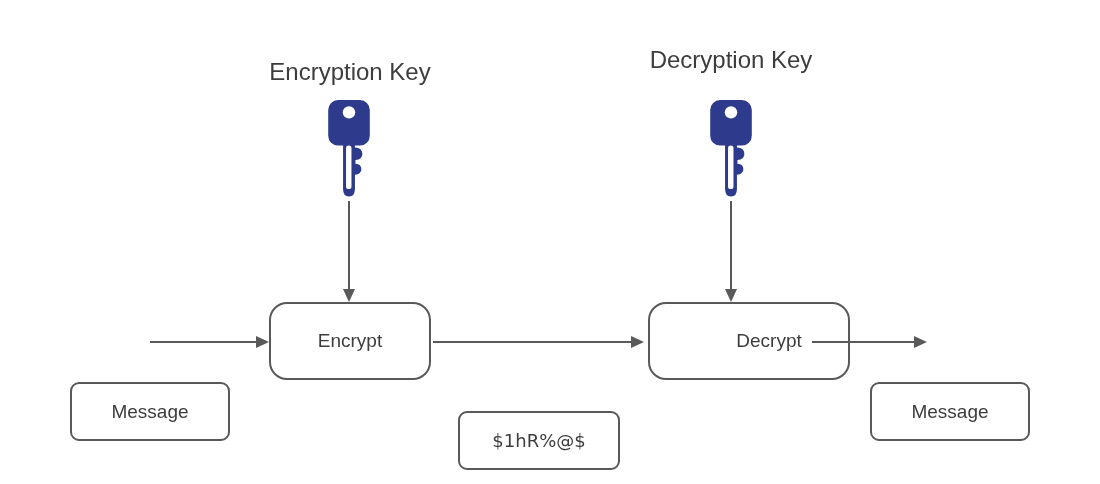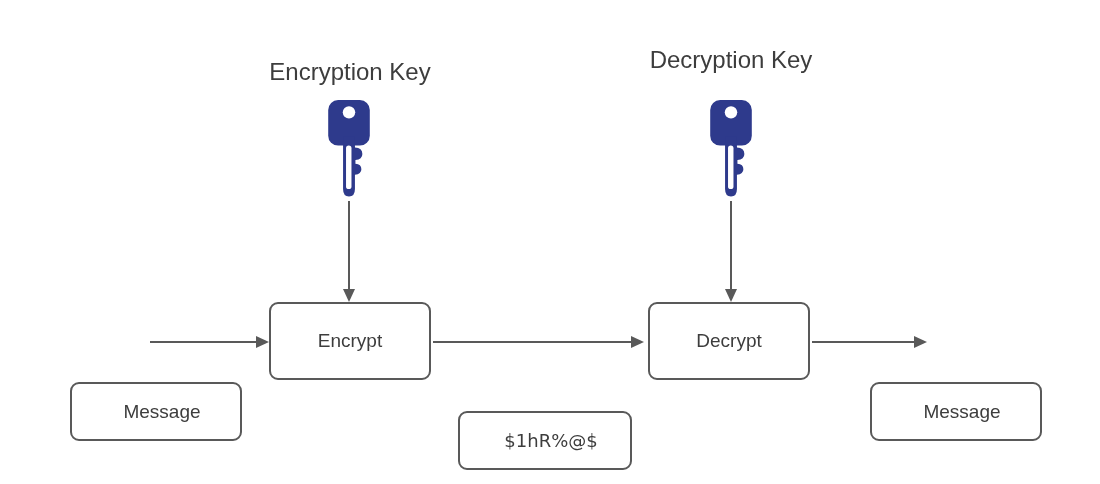--- a/index.html
+++ b/index.html
@@ -47,29 +47,29 @@
   }
   .vhead.enc { left: 343px; top: 289px; }
   .vhead.dec { left: 725px; top: 289px; }
 
   .process-box {
     position: absolute;
     width: 158px;
     height: 74px;
     background: #ffffff;
     border: 2px solid #595959;
-    border-radius: 9px;
+    border-radius: 18px;
     display: flex;
     align-items: center;
     justify-content: center;
     font-size: 19px;
     color: #3d3d3d;
   }
   .process-box.encrypt { left: 269px; top: 302px; }
-  .process-box.decrypt { left: 648px; top: 302px; }
+  .process-box.decrypt { left: 648px; top: 302px; padding-left: 40px; }
 
   .hline {
     position: absolute;
     height: 2px;
     top: 341px;
     background: #595959;
   }
   .hline.in  { left: 150px; width: 107px; }
   .hline.mid { left: 433px; width: 199px; }
   .hline.out { left: 812px; width: 103px; }
@@ -89,21 +89,20 @@
     position: absolute;
     height: 55px;
     background: #ffffff;
     border: 2px solid #595959;
     border-radius: 9px;
     display: flex;
     align-items: center;
     justify-content: center;
     font-size: 19px;
     color: #3d3d3d;
-    padding-left: 12px;
   }
   .label-box.msg-in  { left: 70px;  top: 382px; width: 156px; }
   .label-box.cipher  { left: 458px; top: 383px; width: 158px; font-family: "DejaVu Sans", sans-serif; font-size: 18px; margin-top: 28px; }
   .label-box.msg-out { left: 870px; top: 382px; width: 156px; }
 </style>
 </head>
 <body>
 
 <div class="canvas">
 

